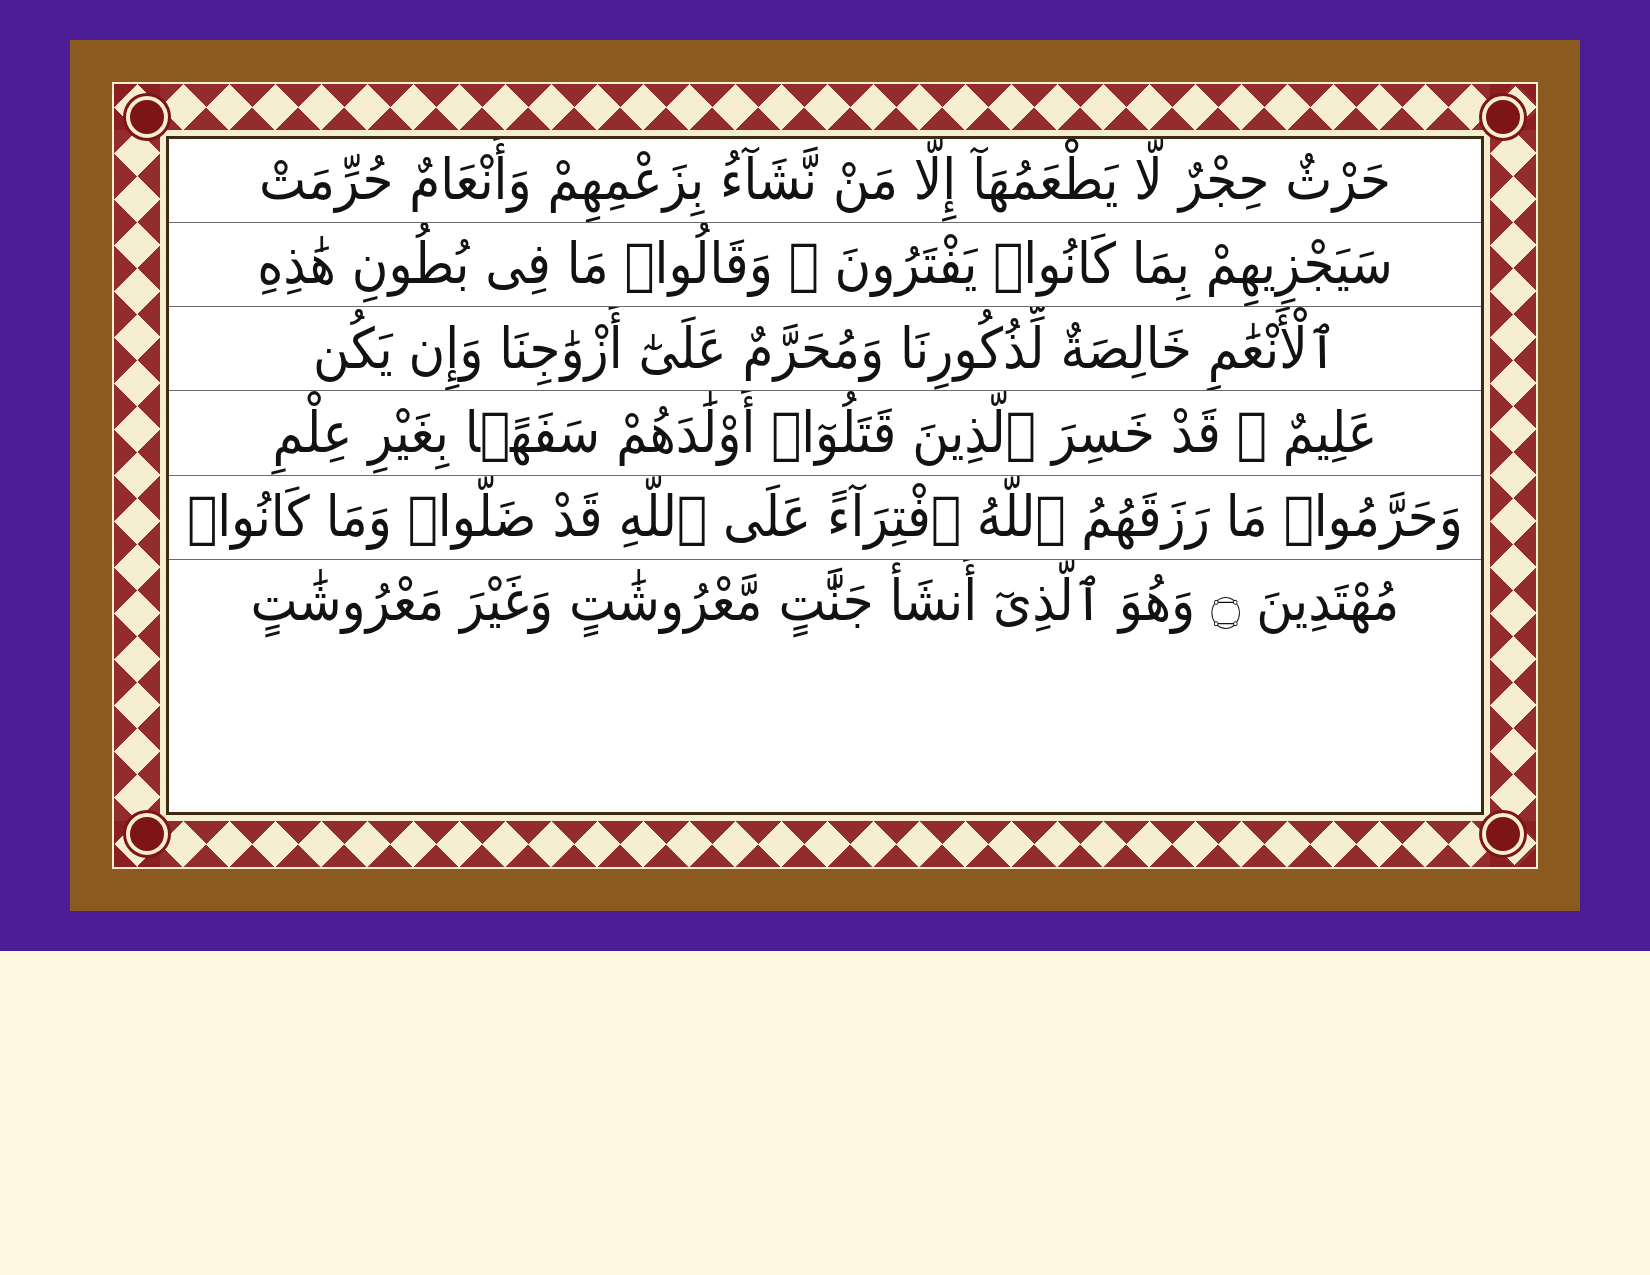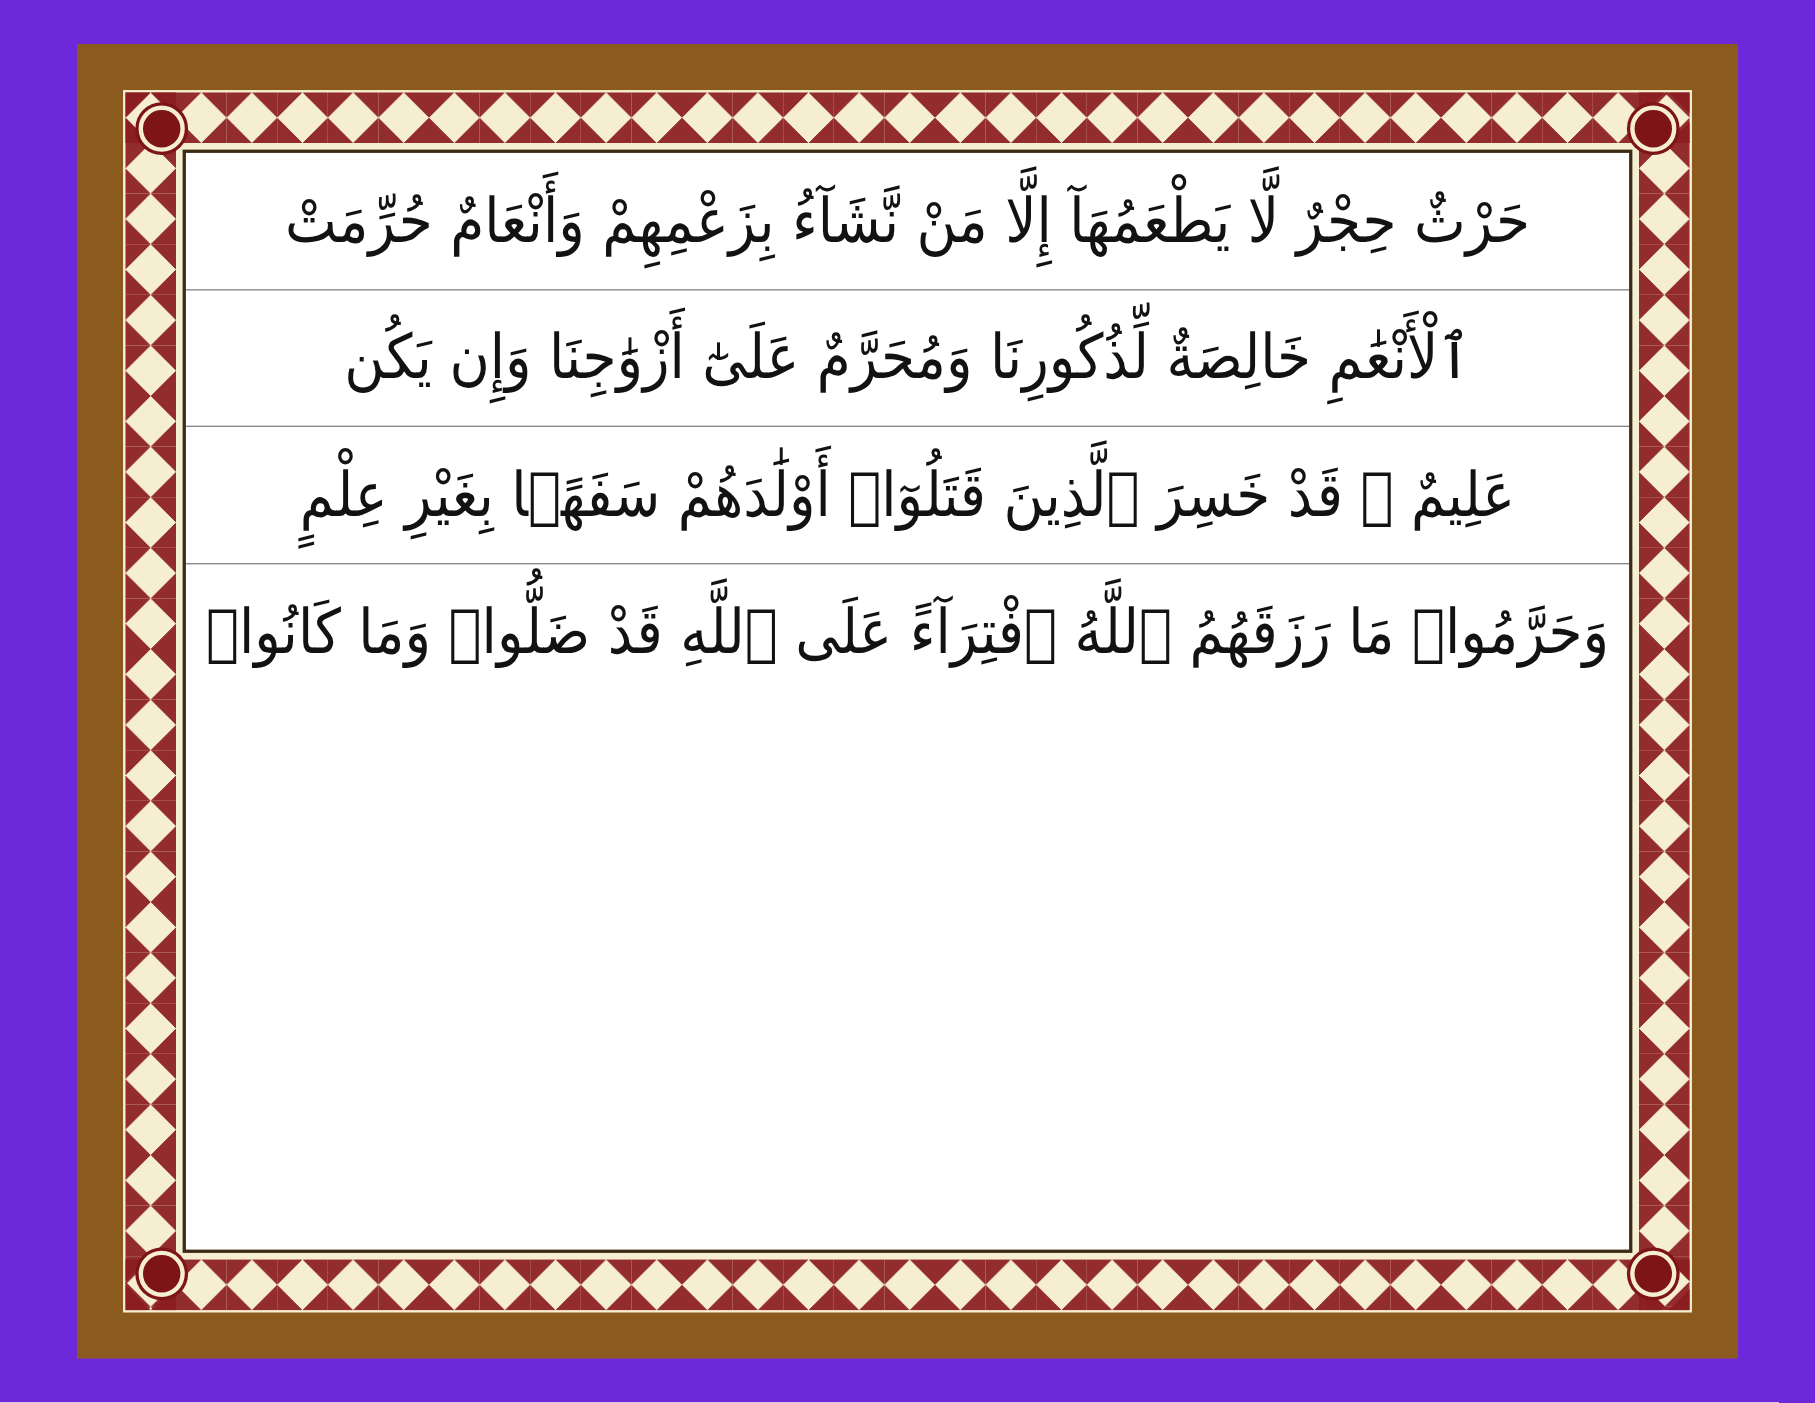--- a/index.html
+++ b/index.html
@@ -10,22 +10,22 @@
   body {
     width: 1650px;
     height: 1275px;
     font-family: "DejaVu Sans", sans-serif;
   }
 
   
   .page {
     position: relative;
     width: 1650px;
-    height: 1275px;
-    background: #6d28d9;
+    height: 951px;
+    background: #4c1d95;
     box-sizing: border-box;
   }
 
   
   .brown-frame {
     position: absolute;
     left: 70px;
     top: 40px;
     right: 70px;
     bottom: 40px;
@@ -147,31 +147,37 @@
       <div class="corner-dot corner-bl"></div>
       <div class="corner-dot corner-br"></div>
 
       <div class="text-panel">
 
         <div class="line">
           <span class="ayah-text">حَرْثٌ حِجْرٌ لَّا يَطْعَمُهَآ إِلَّا مَنْ نَّشَآءُ بِزَعْمِهِمْ وَأَنْعَامٌ حُرِّمَتْ</span>
         </div>
 
 
+        <div class="line">
+          <span class="ayah-text">سَيَجْزِيهِمْ بِمَا كَانُوا۟ يَفْتَرُونَ ۝ وَقَالُوا۟ مَا فِى بُطُونِ هَٰذِهِ</span>
+        </div>
 
         <div class="line">
           <span class="ayah-text">ٱلْأَنْعَٰمِ خَالِصَةٌ لِّذُكُورِنَا وَمُحَرَّمٌ عَلَىٰٓ أَزْوَٰجِنَا وَإِن يَكُن</span>
         </div>
 
 
         <div class="line">
           <span class="ayah-text">عَلِيمٌ ۝ قَدْ خَسِرَ ٱلَّذِينَ قَتَلُوٓا۟ أَوْلَٰدَهُمْ سَفَهًۢا بِغَيْرِ عِلْمٍ</span>
         </div>
 
         <div class="line">
           <span class="ayah-text">وَحَرَّمُوا۟ مَا رَزَقَهُمُ ٱللَّهُ ٱفْتِرَآءً عَلَى ٱللَّهِ قَدْ ضَلُّوا۟ وَمَا كَانُوا۟</span>
         </div>
 
+        <div class="line">
+          <span class="ayah-text">مُهْتَدِينَ ۝ وَهُوَ ٱلَّذِىٓ أَنشَأَ جَنَّٰتٍ مَّعْرُوشَٰتٍ وَغَيْرَ مَعْرُوشَٰتٍ</span>
+        </div>
 
       </div>
     </div>
   </div>
 </div>
 
 </body></html>

